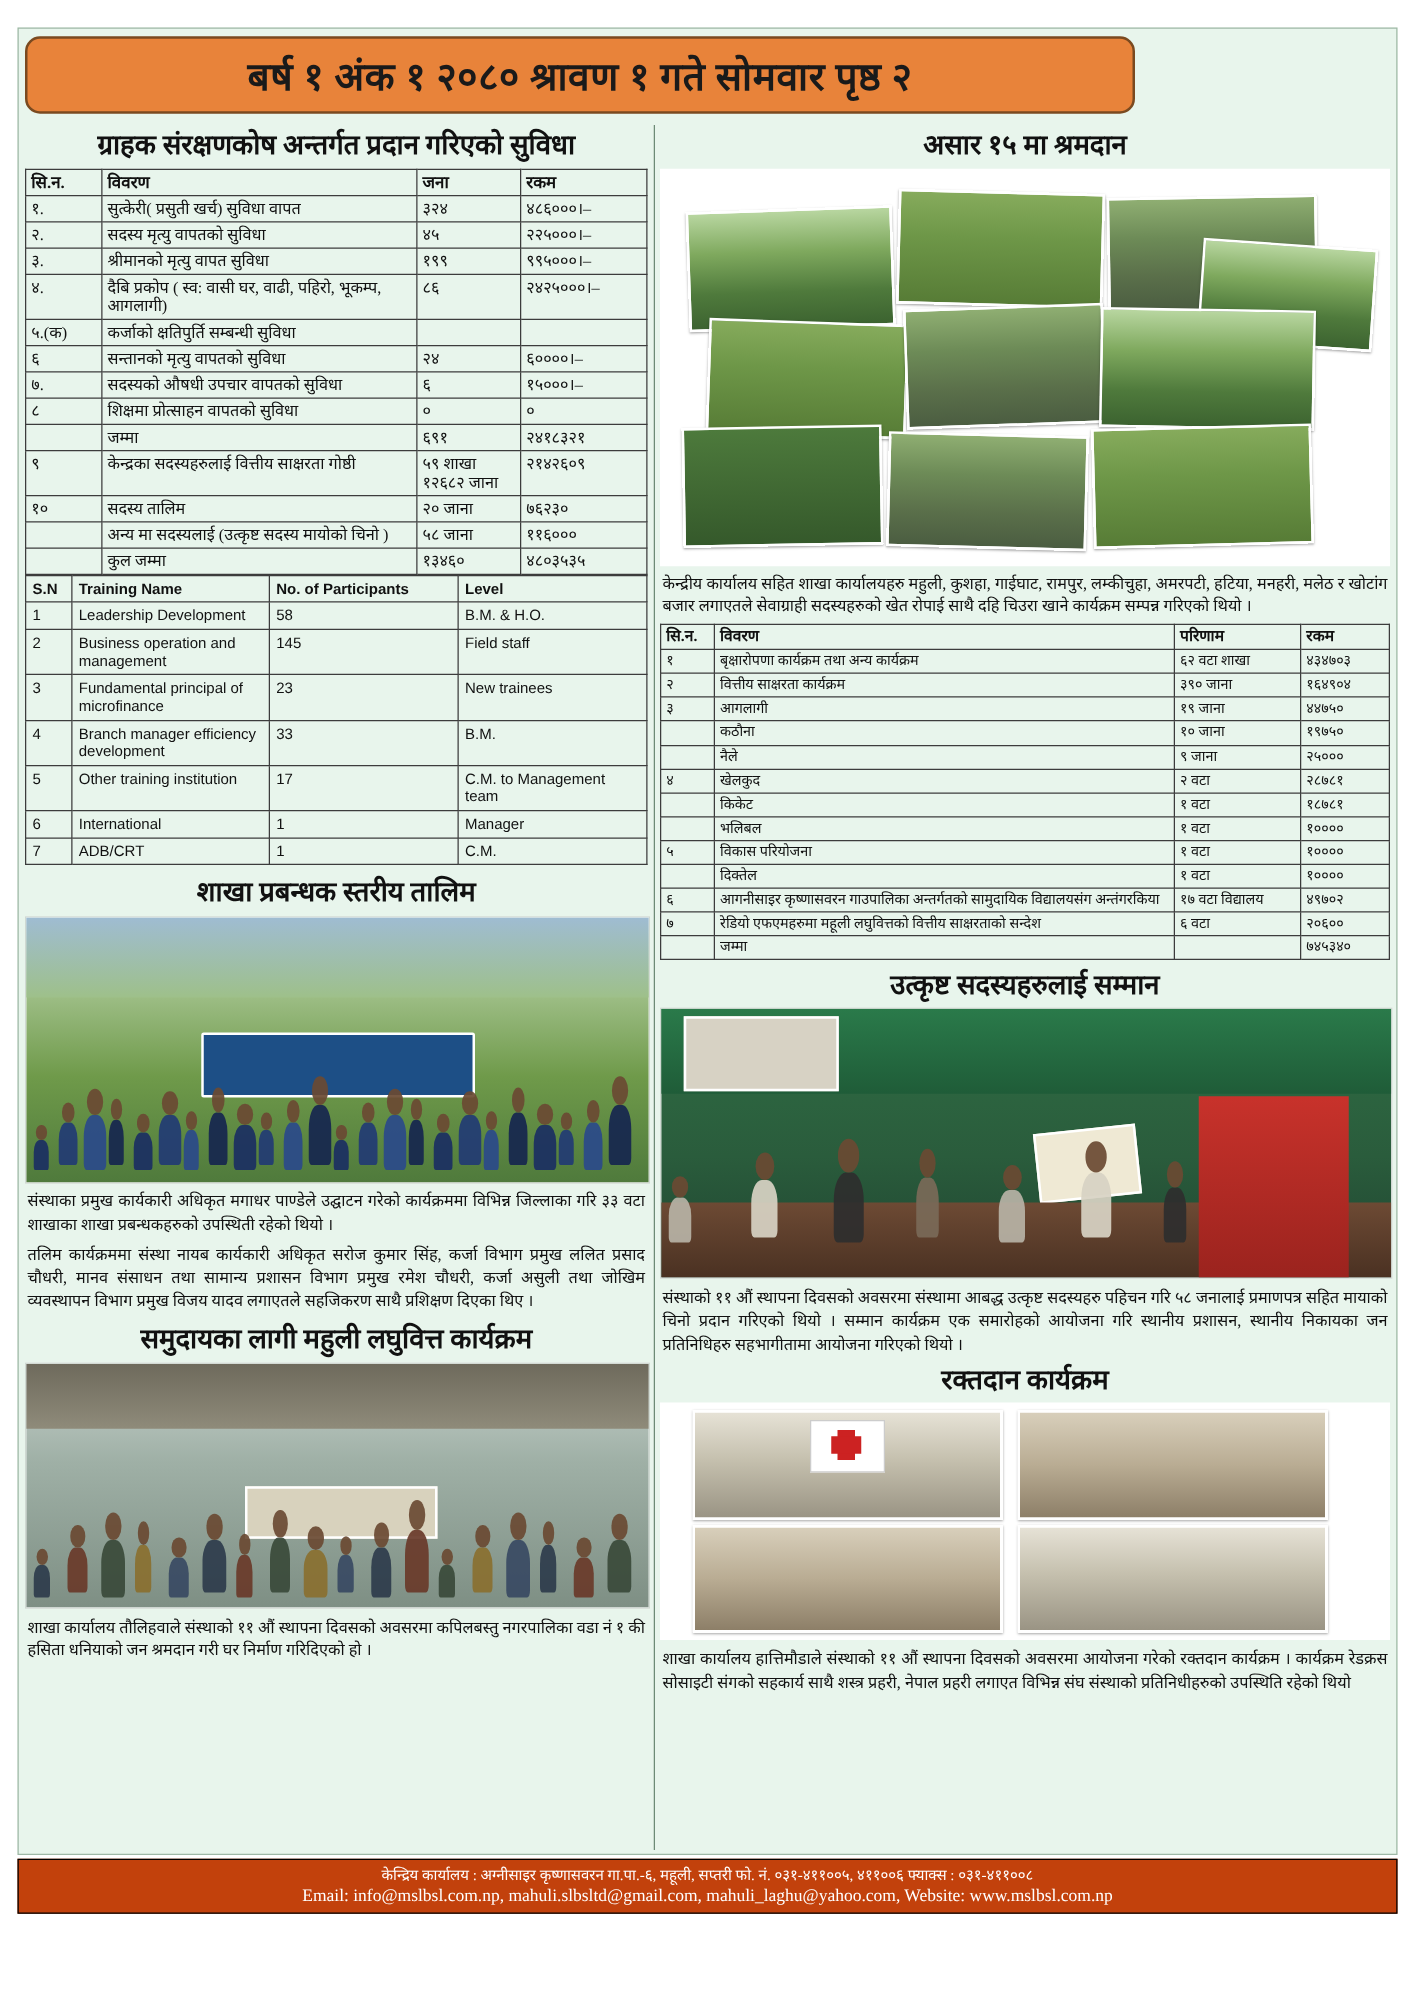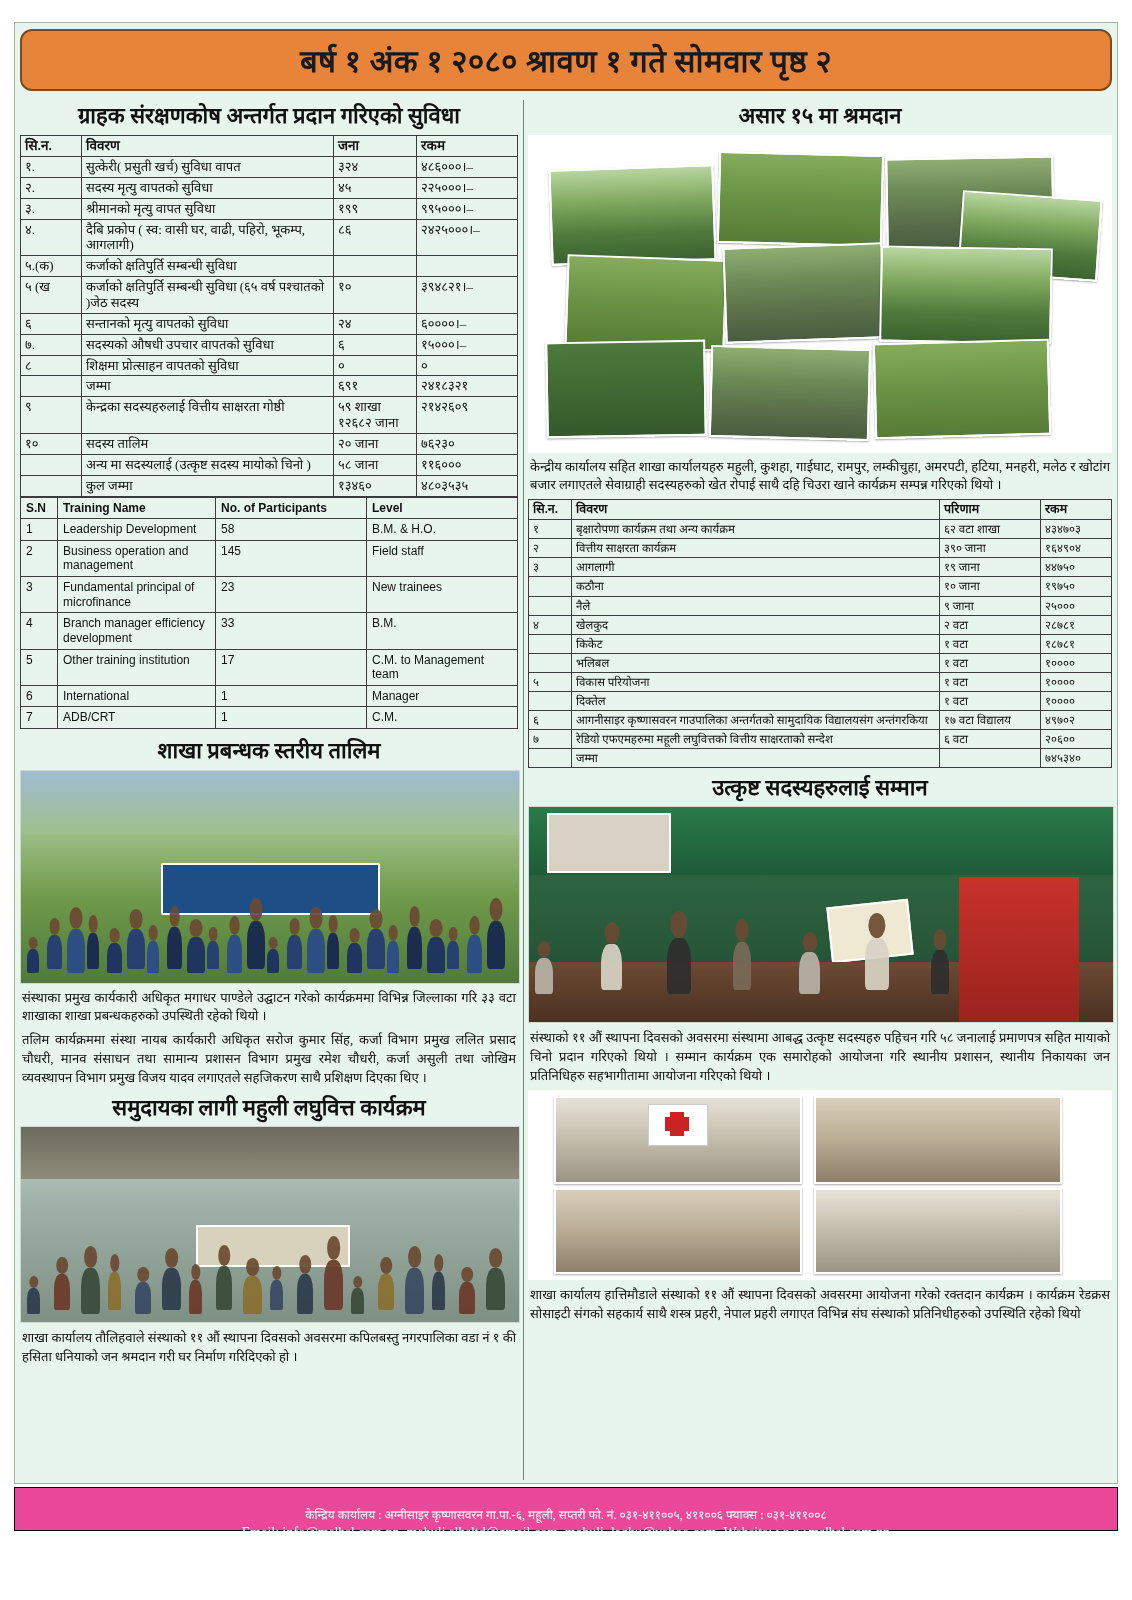--- a/index.html
+++ b/index.html
@@ -26,21 +26,21 @@
     height: 1462px;
     background: #e8f5ec;
     border: 1px solid #9fb8a6;
     box-sizing: border-box;
   }
   
   .banner {
     position: absolute;
     left: 20px;
     top: 29px;
-    width: 1092px;
+    width: 888px;
     height: 62px;
     background: #e8833a;
     border: 2px solid #7a4a20;
     border-radius: 12px;
     box-sizing: border-box;
     display: flex;
     align-items: center;
     justify-content: center;
   }
   .banner-text {
@@ -164,24 +164,24 @@
     background: #6b4a33;
     border-radius: 50%;
   }
   
   .footer {
     position: absolute;
     left: 14px;
     top: 1487px;
     width: 1104px;
     height: 44px;
-    background: #ec4899;
+    background: #c2410c;
     color: #ffffff;
     box-sizing: border-box;
-    padding-top: 19px;
+    padding-top: 4px;
     text-align: center;
     border: 1px solid #000;
   }
   .footer .l1 {
     font-family: "Liberation Serif", "DejaVu Serif", serif;
     font-size: 12px;
     line-height: 1.35;
   }
   .footer .l2 {
     font-family: "Liberation Serif", "DejaVu Serif", serif;
@@ -237,26 +237,20 @@
             <td class="c-sn">४.</td>
             <td>दैबि प्रकोप ( स्व: वासी घर, वाढी, पहिरो, भूकम्प, आगलागी)</td>
             <td class="c-num">८६</td>
             <td class="c-amt">२४२५०००।–</td>
           </tr>
           <tr>
             <td class="c-sn">५.(क)</td>
             <td>कर्जाको क्षतिपुर्ति सम्बन्धी सुविधा</td>
             <td class="c-num"></td>
             <td class="c-amt"></td>
-          </tr>
-          <tr>
-            <td class="c-sn">५ (ख</td>
-            <td>कर्जाको क्षतिपुर्ति सम्बन्धी सुविधा (६५ वर्ष पश्चातको )जेठ सदस्य</td>
-            <td class="c-num">१०</td>
-            <td class="c-amt">३९४८२१।–</td>
           </tr>
           <tr>
             <td class="c-sn">६</td>
             <td>सन्तानको मृत्यु वापतको सुविधा</td>
             <td class="c-num">२४</td>
             <td class="c-amt">६००००।–</td>
           </tr>
           <tr>
             <td class="c-sn">७.</td>
             <td>सदस्यको औषधी उपचार वापतको सुविधा</td>
@@ -553,20 +547,21 @@
           <div class="fig" style="width: 24px; height: 56px; left: 138px; bottom: 28px; background: rgb(46, 46, 46);"></div>
           <div class="fig" style="width: 18px; height: 48px; left: 204px; bottom: 32px; background: rgb(122, 106, 88);"></div>
           <div class="fig" style="width: 21px; height: 42px; left: 270px; bottom: 28px; background: rgb(184, 179, 166);"></div>
           <div class="fig" style="width: 24px; height: 52px; left: 336px; bottom: 32px; background: rgb(216, 211, 196);"></div>
           <div class="fig" style="width: 18px; height: 44px; left: 402px; bottom: 28px; background: rgb(46, 46, 46);"></div>
         </div>
     </div>
 
     <div class="body-text cap">संस्थाको ११ औं स्थापना दिवसको अवसरमा संस्थामा आबद्ध उत्कृष्ट सदस्यहरु पहिचन गरि ५८ जनालाई प्रमाणपत्र सहित मायाको चिनो प्रदान गरिएको थियो । सम्मान कार्यक्रम एक समारोहको आयोजना गरि स्थानीय प्रशासन, स्थानीय निकायका जन प्रतिनिधिहरु सहभागीतामा आयोजना गरिएको थियो ।</div>
 
+    <div class="head" style="margin-top:4px">रक्तदान कार्यक्रम</div>
 
     <div class="photo-frame" style="width:584px;height:190px;margin-top:2px;background:#ffffff;border:none;">
       <div class="ph camp" style="left:26px;top:6px;width:248px;height:88px;"></div>
       <div class="ph indoor" style="left:286px;top:6px;width:248px;height:88px;"></div>
       <div class="ph indoor" style="left:26px;top:98px;width:248px;height:86px;"></div>
       <div class="ph camp" style="left:286px;top:98px;width:248px;height:86px;"></div>
       <div style="position:absolute;left:120px;top:14px;width:58px;height:40px;background:#ffffff;border:1px solid #ccc;"></div>
       <div style="position:absolute;left:142px;top:22px;width:14px;height:24px;background:#cc2222;"></div>
       <div style="position:absolute;left:137px;top:27px;width:24px;height:14px;background:#cc2222;"></div>
       <div id="blood-figs"></div>

